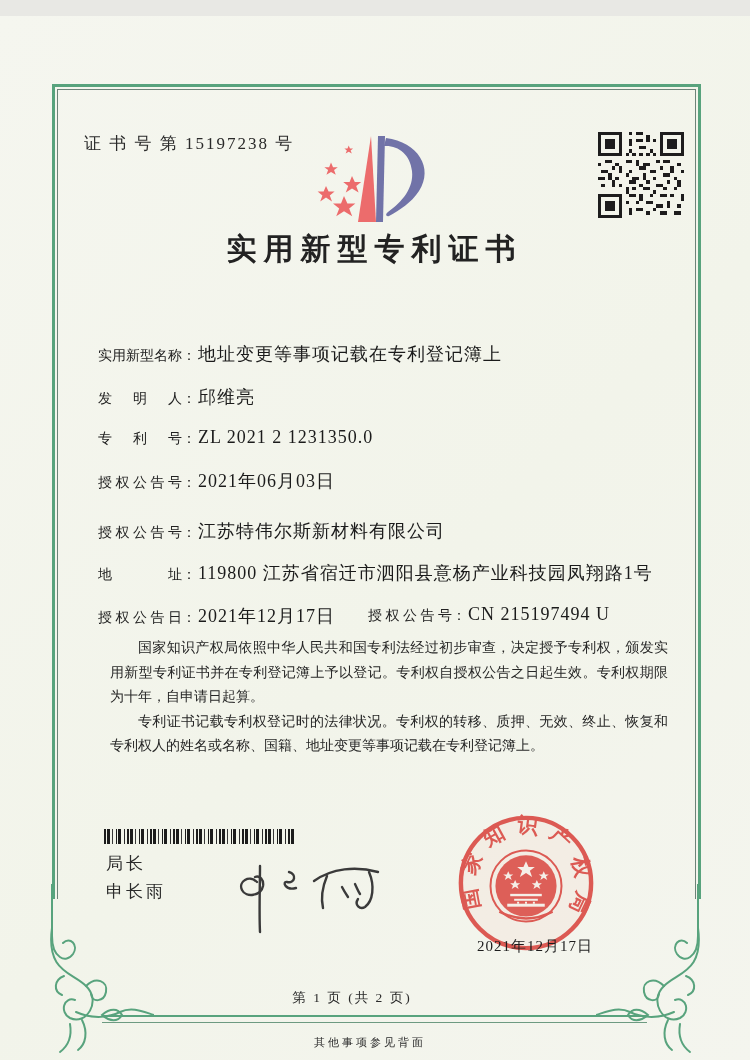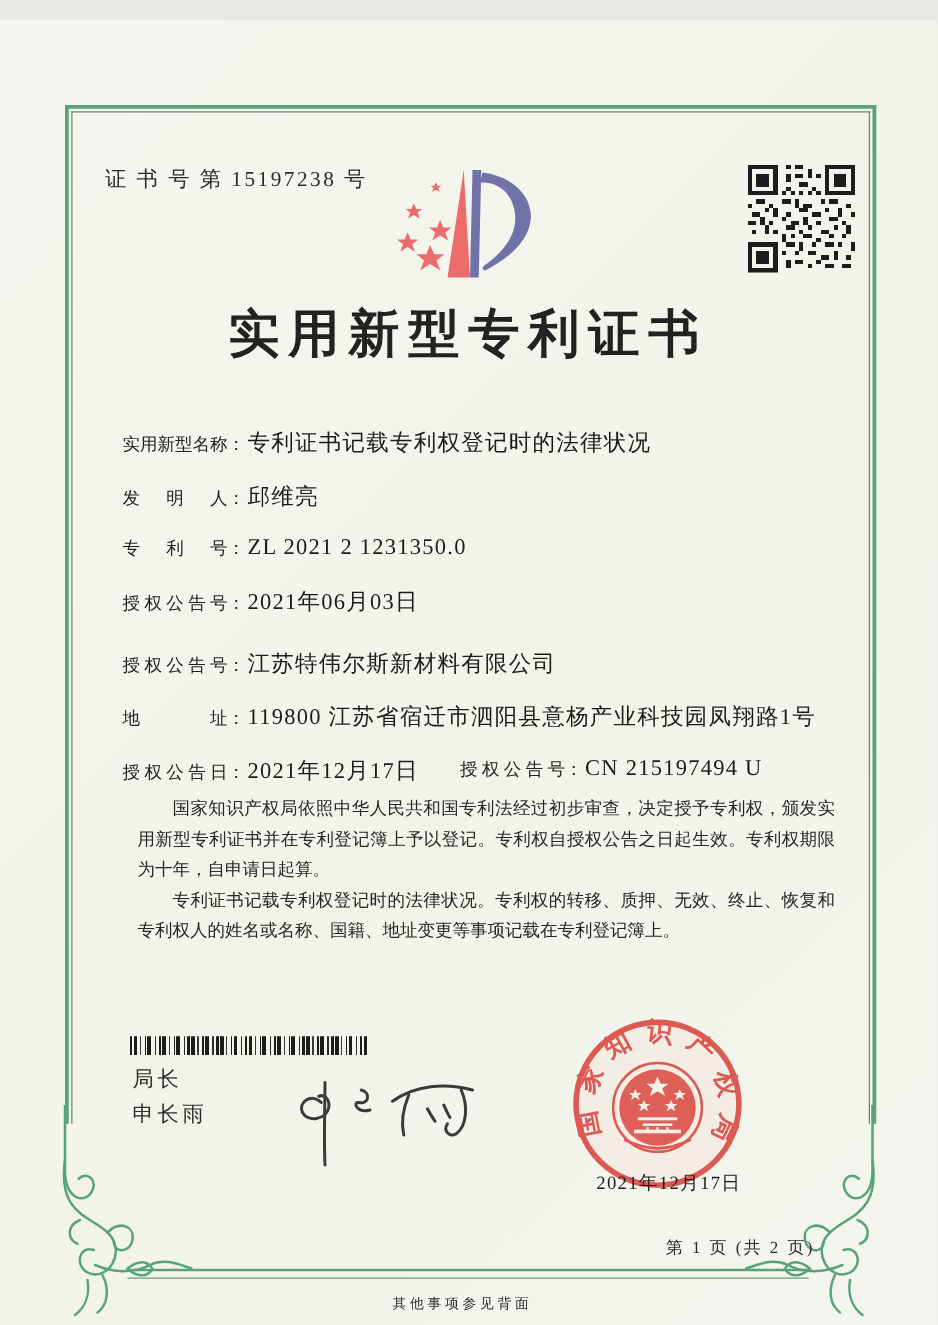--- a/index.html
+++ b/index.html
@@ -12,43 +12,43 @@
   .frame::before{content:"";position:absolute;left:2px;top:2px;right:2px;bottom:0;
          border-top:1px solid #6d8378;border-left:1px solid #6d8378;border-right:1px solid #6d8378;}
   .bottom-rule{position:absolute;left:102px;top:999px;width:545px;height:5px;
          border-top:2px solid #58a37d;border-bottom:1px solid #6d9a81;}
   .flourish{position:absolute;width:112px;height:172px;top:868px;}
   .flourish.left{left:42px;}
   .flourish.right{left:596px;transform:scaleX(-1);}
   .cert-no{position:absolute;left:84px;top:116px;font-size:17px;letter-spacing:2px;color:#2a2a2a;}
   .logo{position:absolute;left:314px;top:116px;width:120px;height:94px;}
   .qr{position:absolute;left:598px;top:116px;width:86px;height:86px;}
-  .title{position:absolute;left:52px;top:224px;width:645px;text-align:center;
-         font-size:41px;font-weight:700;letter-spacing:7px;color:#222;}
+  .title{position:absolute;left:52px;top:213px;width:645px;text-align:center;
+         font-size:30px;font-weight:700;letter-spacing:7px;color:#222;}
   .field{position:absolute;left:98px;width:560px;font-size:14px;white-space:nowrap;}
   .flabel{display:inline-block;width:84px;text-align:justify;text-align-last:justify;
           vertical-align:baseline;color:#222;}
   .colon{display:inline-block;width:16px;color:#222;}
   .fvalue{font-size:18px;letter-spacing:1px;color:#1b1b1b;}
   .pair2{position:absolute;left:270px;top:0;}
   .paras{position:absolute;left:110px;top:620px;width:558px;font-size:14px;line-height:24.5px;
          text-align:justify;color:#262626;}
   .paras p{margin:0;text-indent:2em;}
   .barcode{position:absolute;left:104px;top:813px;width:190px;height:15px;
       background:repeating-linear-gradient(90deg,
         #1c1c1c 0 2px,transparent 2px 3px,#1c1c1c 3px 6px,transparent 6px 8px,
         #3a3a3a 8px 9px,transparent 9px 12px,#1c1c1c 12px 13px,transparent 13px 14px,
         #1c1c1c 14px 17px,transparent 17px 20px,#2c2c2c 20px 21px,transparent 21px 23px);}
   .signer{position:absolute;left:106px;top:834px;font-size:17px;line-height:28px;
           letter-spacing:3px;color:#2b2b2b;}
   .signature{position:absolute;left:226px;top:844px;width:172px;height:82px;}
   .seal{position:absolute;left:452px;top:793px;width:148px;height:148px;}
   .seal-date{position:absolute;left:462px;top:921px;width:146px;text-align:center;
              font-size:15px;letter-spacing:1px;color:#1d1d1d;}
-  .page-indicator{position:absolute;left:52px;top:973px;width:600px;text-align:right;
+  .page-indicator{position:absolute;left:52px;top:973px;width:600px;text-align:center;
              font-size:13.5px;letter-spacing:2px;color:#2a2a2a;}
   .back-note{position:absolute;left:0;top:1019px;width:740px;text-align:center;
              font-size:11px;letter-spacing:3px;color:#2a2a2a;}
 </style>
 </head>
 <body>
 
 <div class="page">
 
   <div class="frame"></div>
@@ -104,21 +104,21 @@
         <rect x="20" y="2" width="3" height="3"></rect>
       <path fill-rule="evenodd" d="M0,18h7v7h-7Z M1,19v5h5v-5Z"></path>
         <rect x="2" y="20" width="3" height="3"></rect>
       <path d="M9,0h1v1h-1Z M11,0h2v1h-2Z M14,1h1v2h-1Z M9,2h1v2h-1Z M11,2h2v1h-2Z M16,2h1v1h-1Z M12,4h2v1h-2Z M9,5h1v1h-1Z M15,5h1v1h-1Z M8,6h1v1h-1Z M10,6h1v1h-1Z M12,6h1v1h-1Z M14,6h1v1h-1Z M16,6h1v1h-1Z M0,9h1v1h-1Z M2,8h2v1h-2Z M5,9h1v1h-1Z M8,8h2v1h-2Z M11,8h1v2h-1Z M13,9h2v1h-2Z M17,8h1v1h-1Z M19,8h2v1h-2Z M23,9h1v1h-1Z M1,11h2v1h-2Z M4,10h1v1h-1Z M6,10h1v2h-1Z M9,11h1v1h-1Z M12,10h2v1h-2Z M15,11h2v1h-2Z M18,10h1v1h-1Z M21,10h1v2h-1Z M24,11h1v1h-1Z M0,13h2v1h-2Z M3,12h1v2h-1Z M5,13h1v1h-1Z M8,12h1v1h-1Z M10,13h2v1h-2Z M13,12h1v2h-1Z M16,13h1v1h-1Z M19,12h2v1h-2Z M22,13h1v1h-1Z M1,15h1v1h-1Z M4,14h1v2h-1Z M6,15h1v1h-1Z M9,14h2v1h-2Z M12,15h1v1h-1Z M14,14h1v1h-1Z M17,15h2v1h-2Z M20,14h1v1h-1Z M23,14h1v2h-1Z M8,16h1v2h-1Z M10,16h1v1h-1Z M13,16h2v1h-2Z M16,17h1v1h-1Z M19,16h1v1h-1Z M22,16h1v1h-1Z M9,18h2v1h-2Z M12,18h1v2h-1Z M15,18h1v1h-1Z M18,18h2v1h-2Z M21,18h1v1h-1Z M24,18h1v2h-1Z M8,20h1v1h-1Z M11,20h1v1h-1Z M14,20h2v1h-2Z M17,21h2v1h-2Z M20,20h1v2h-1Z M23,21h1v1h-1Z M9,22h1v2h-1Z M11,22h2v1h-2Z M14,23h1v1h-1Z M16,22h1v1h-1Z M18,23h2v1h-2Z M22,23h2v1h-2Z"></path>
     </g>
   </svg>
 
   <div class="title">实用新型专利证书</div>
 
   <div class="field" style="top:326px">
-    <span class="flabel">实用新型名称</span><span class="colon">：</span><span class="fvalue">专利证书记载专利权登记时的法律状况</span>
+    <span class="flabel">实用新型名称</span><span class="colon">：</span><span class="fvalue">地址变更等事项记载在专利登记簿上</span>
   </div>
   <div class="field" style="top:369px">
     <span class="flabel">发明人</span><span class="colon">：</span><span class="fvalue">邱维亮</span>
   </div>
   <div class="field" style="top:411px">
     <span class="flabel">专利号</span><span class="colon">：</span><span class="fvalue">ZL 2021 2 1231350.0</span>
   </div>
   <div class="field" style="top:453px">
     <span class="flabel">授权公告号</span><span class="colon">：</span><span class="fvalue">2021年06月03日</span>
   </div>

